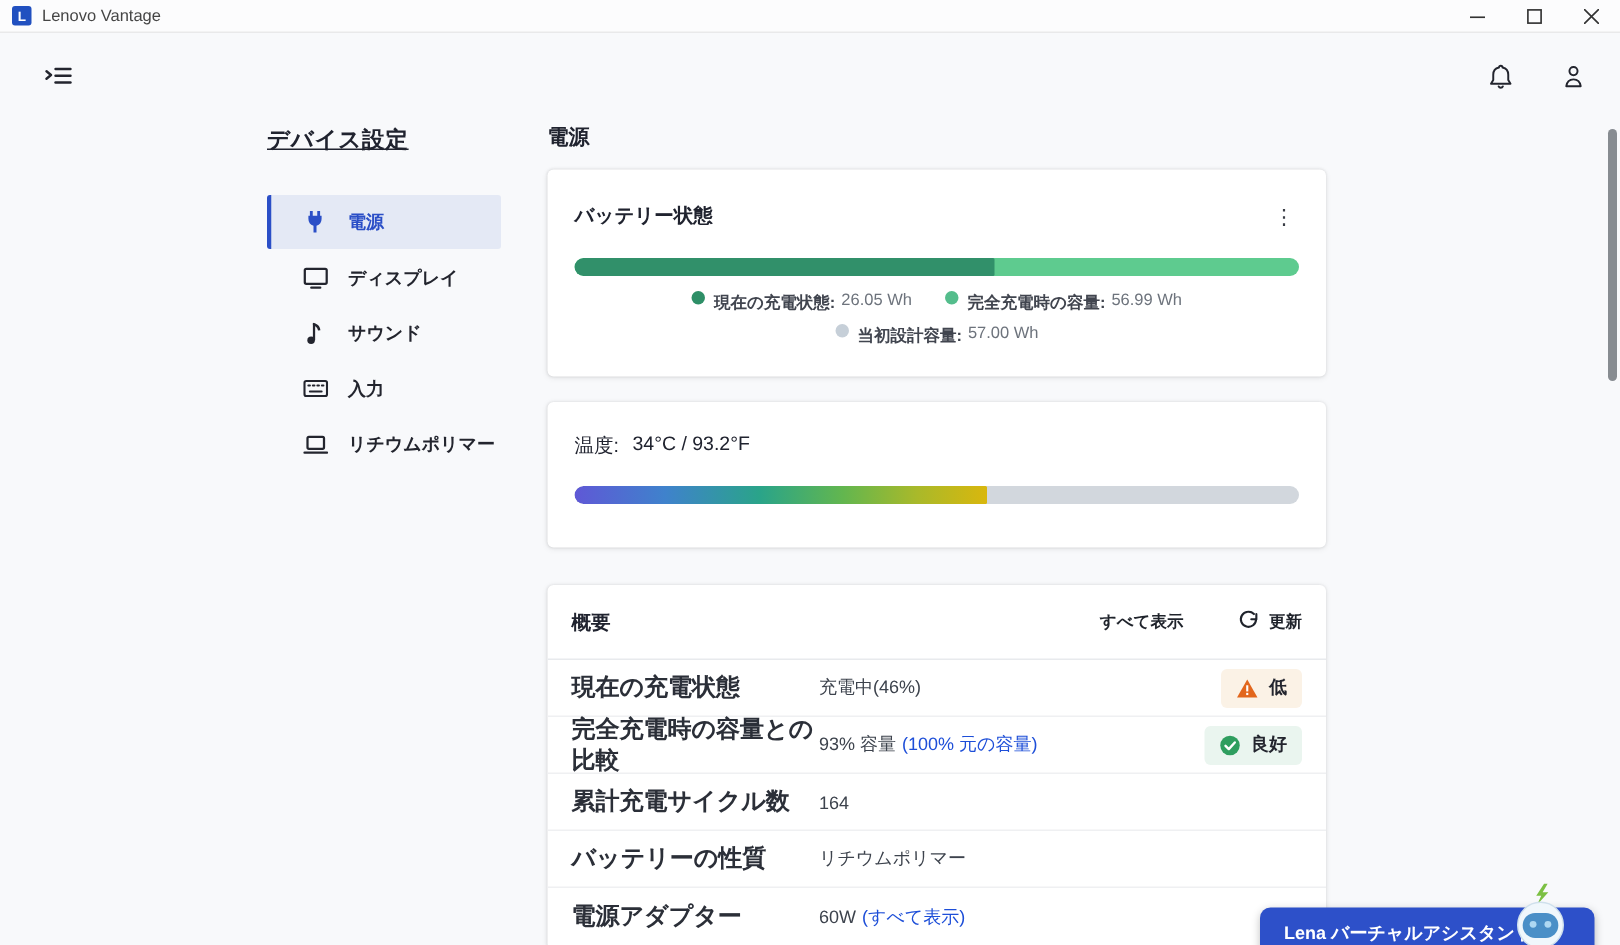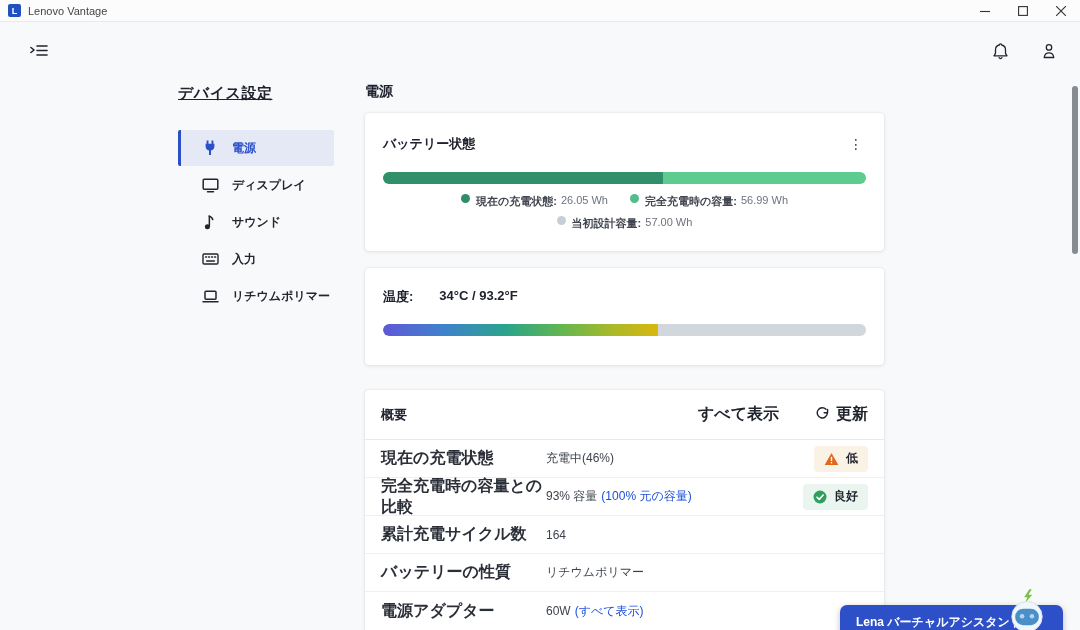--- a/index.html
+++ b/index.html
@@ -62,32 +62,32 @@
   .battery-fill { height:100%; background:#31906a; border-radius:6px 1px 1px 6px; }
   .legend-row { display:flex; justify-content:center; gap:22px; margin-top:10px; }
   .legend-row.second { margin-top:7px; }
   .legend-item { display:flex; align-items:flex-start; font-size:11px; }
   .dot { width:9px; height:9px; border-radius:50%; margin-right:6px; flex:none; }
   .legend-label { color:#41454f; font-weight:bold; margin-right:4px; }
   .legend-value { color:#6d737c; }
 
   
   .card-temp { margin-top:17px; height:97px; padding:0 18px; }
-  .temp-line { padding-top:20px; font-size:13px; font-weight:bold; color:#20232f; display:flex; gap:26px; }
+  .temp-line { padding-top:20px; font-size:13px; font-weight:normal; color:#20232f; display:flex; gap:9px; }
   .temp-track { margin-top:18px; height:12px; border-radius:6px; background:#d2d7dd; overflow:hidden; }
   .temp-fill {
     height:100%; border-radius:6px 1px 1px 6px;
     background:linear-gradient(90deg,#5f58d6 0%,#3f82cc 22%,#2aa489 45%,#62b64f 65%,#a9b92a 83%,#d9b70d 100%);
   }
 
   
   .card-overview { margin-top:25px; height:243px; overflow:hidden; }
   .ov-head { height:50px; display:flex; align-items:center; padding:0 16px; border-bottom:1px solid #e8eaed; }
   .ov-title { font-size:13px; font-weight:bold; color:#20232f; flex:1; }
-  .ov-action { font-size:16px; font-weight:bold; color:#1f232b; cursor:pointer; display:flex; align-items:center; }
+  .ov-action { font-size:11px; font-weight:bold; color:#1f232b; cursor:pointer; display:flex; align-items:center; }
   .ov-showall { margin-right:36px; }
   .ov-refresh svg { margin-right:6px; }
   .ov-row { height:38px; display:flex; align-items:center; padding:0 16px; border-bottom:1px solid #eff0f2; }
   .ov-row:last-child { border-bottom:none; }
   .ov-label { flex:0 0 165px; font-size:16px; font-weight:bold; color:#2b2f38; }
   .ov-value { flex:1; font-size:12px; color:#3d434d; }
   .ov-note { color:#1d4ed8; margin-left:4px; }
   .badge {
     display:flex; align-items:center; height:26px; padding:0 10px;
     border-radius:4px; font-size:12px; font-weight:bold; color:#23252e;

